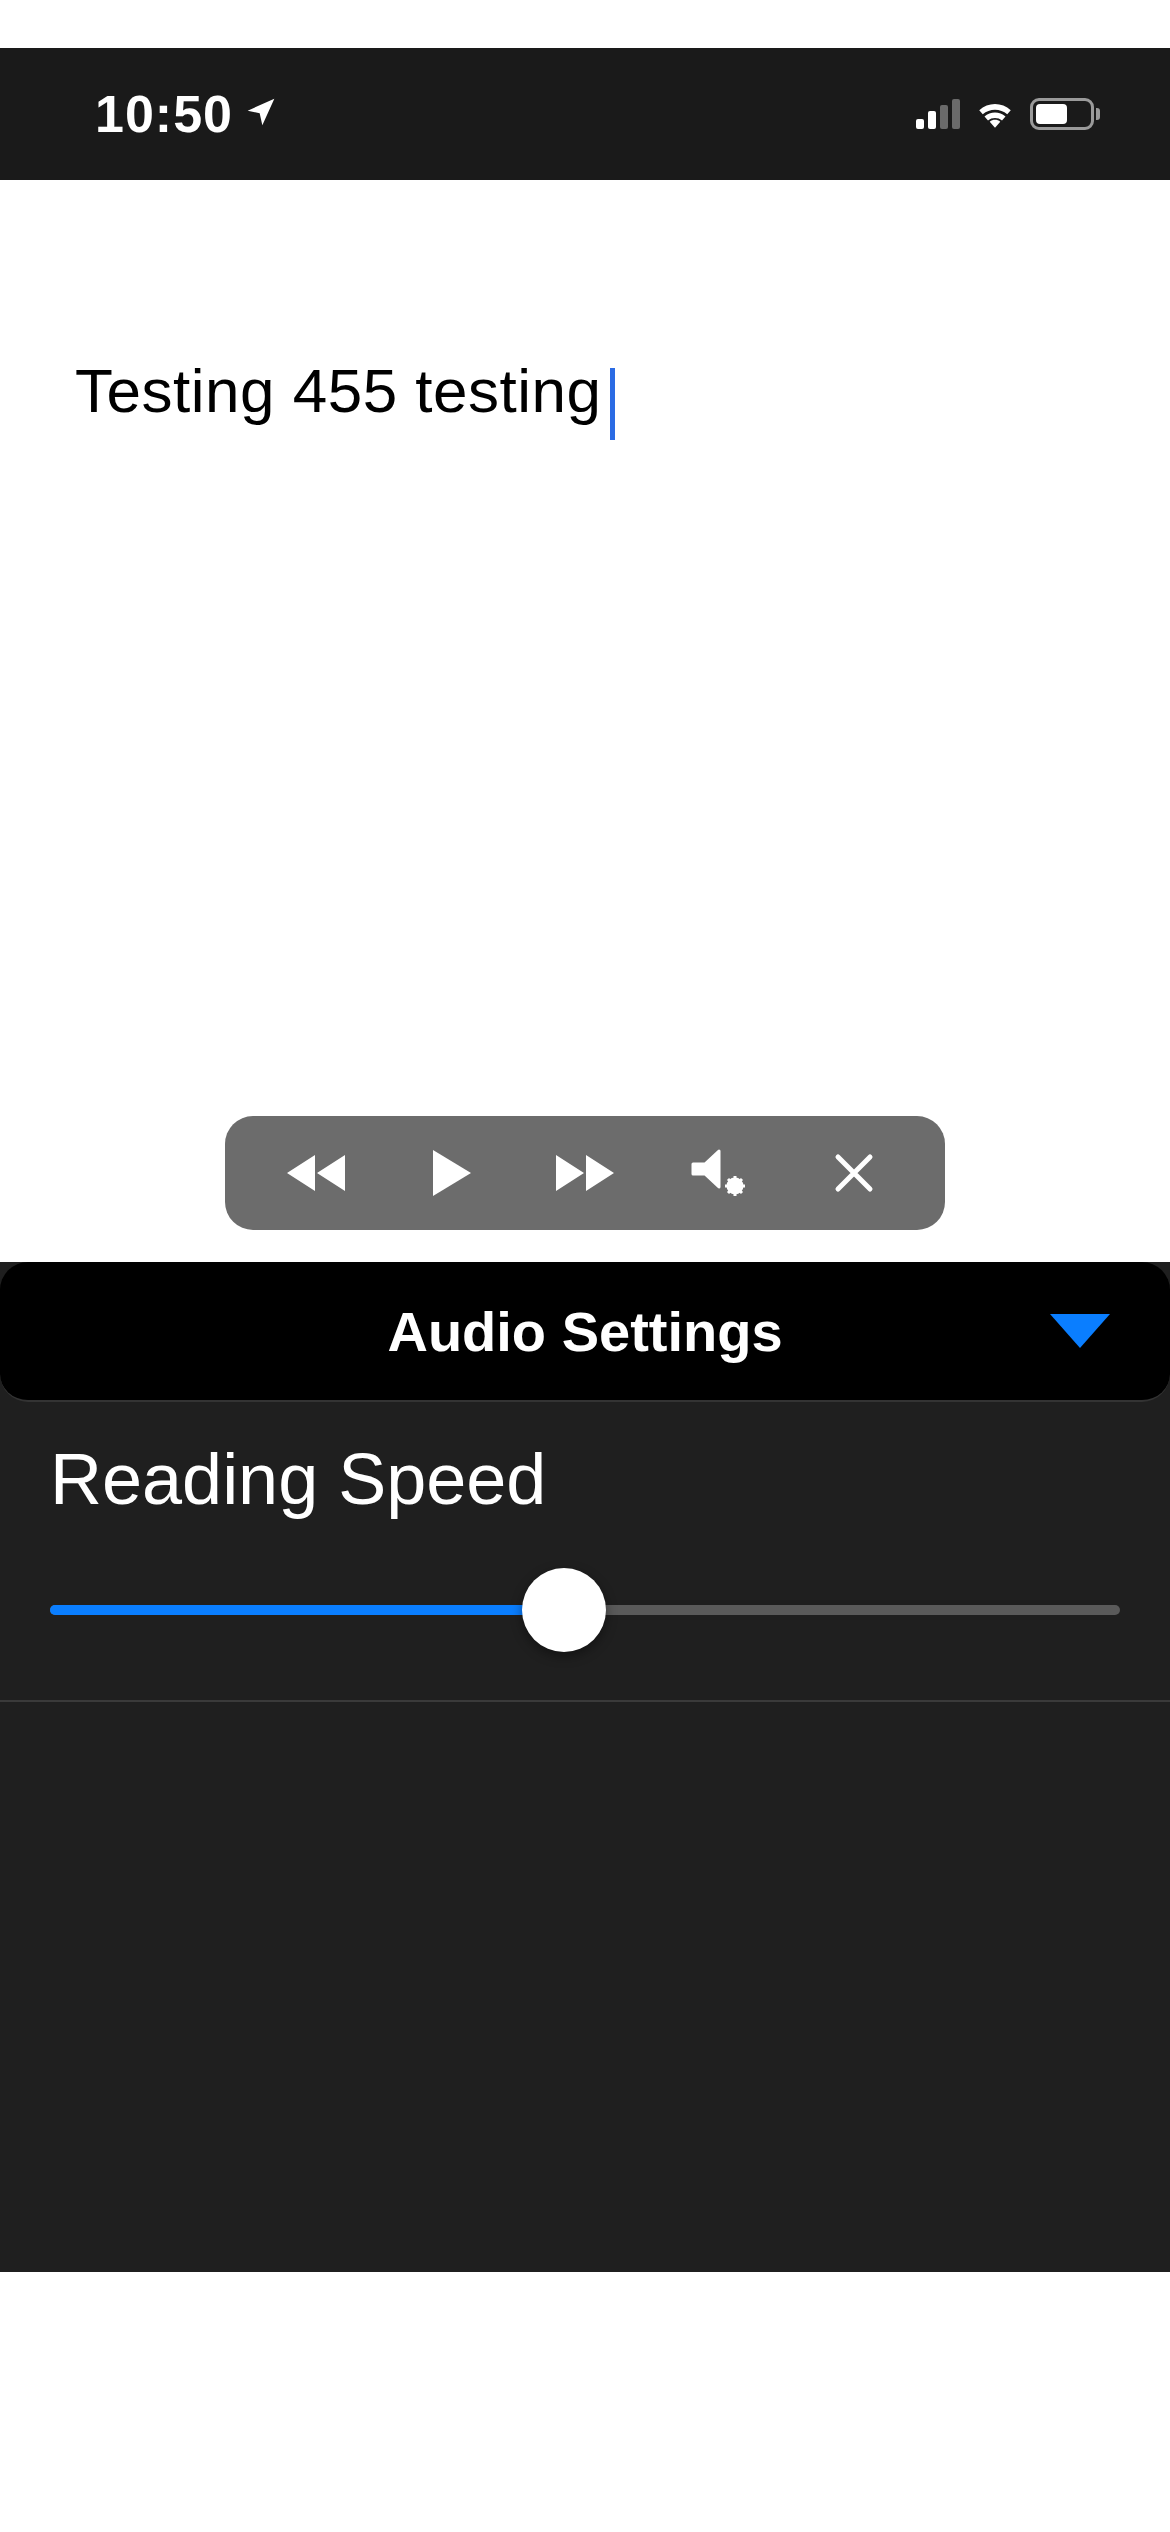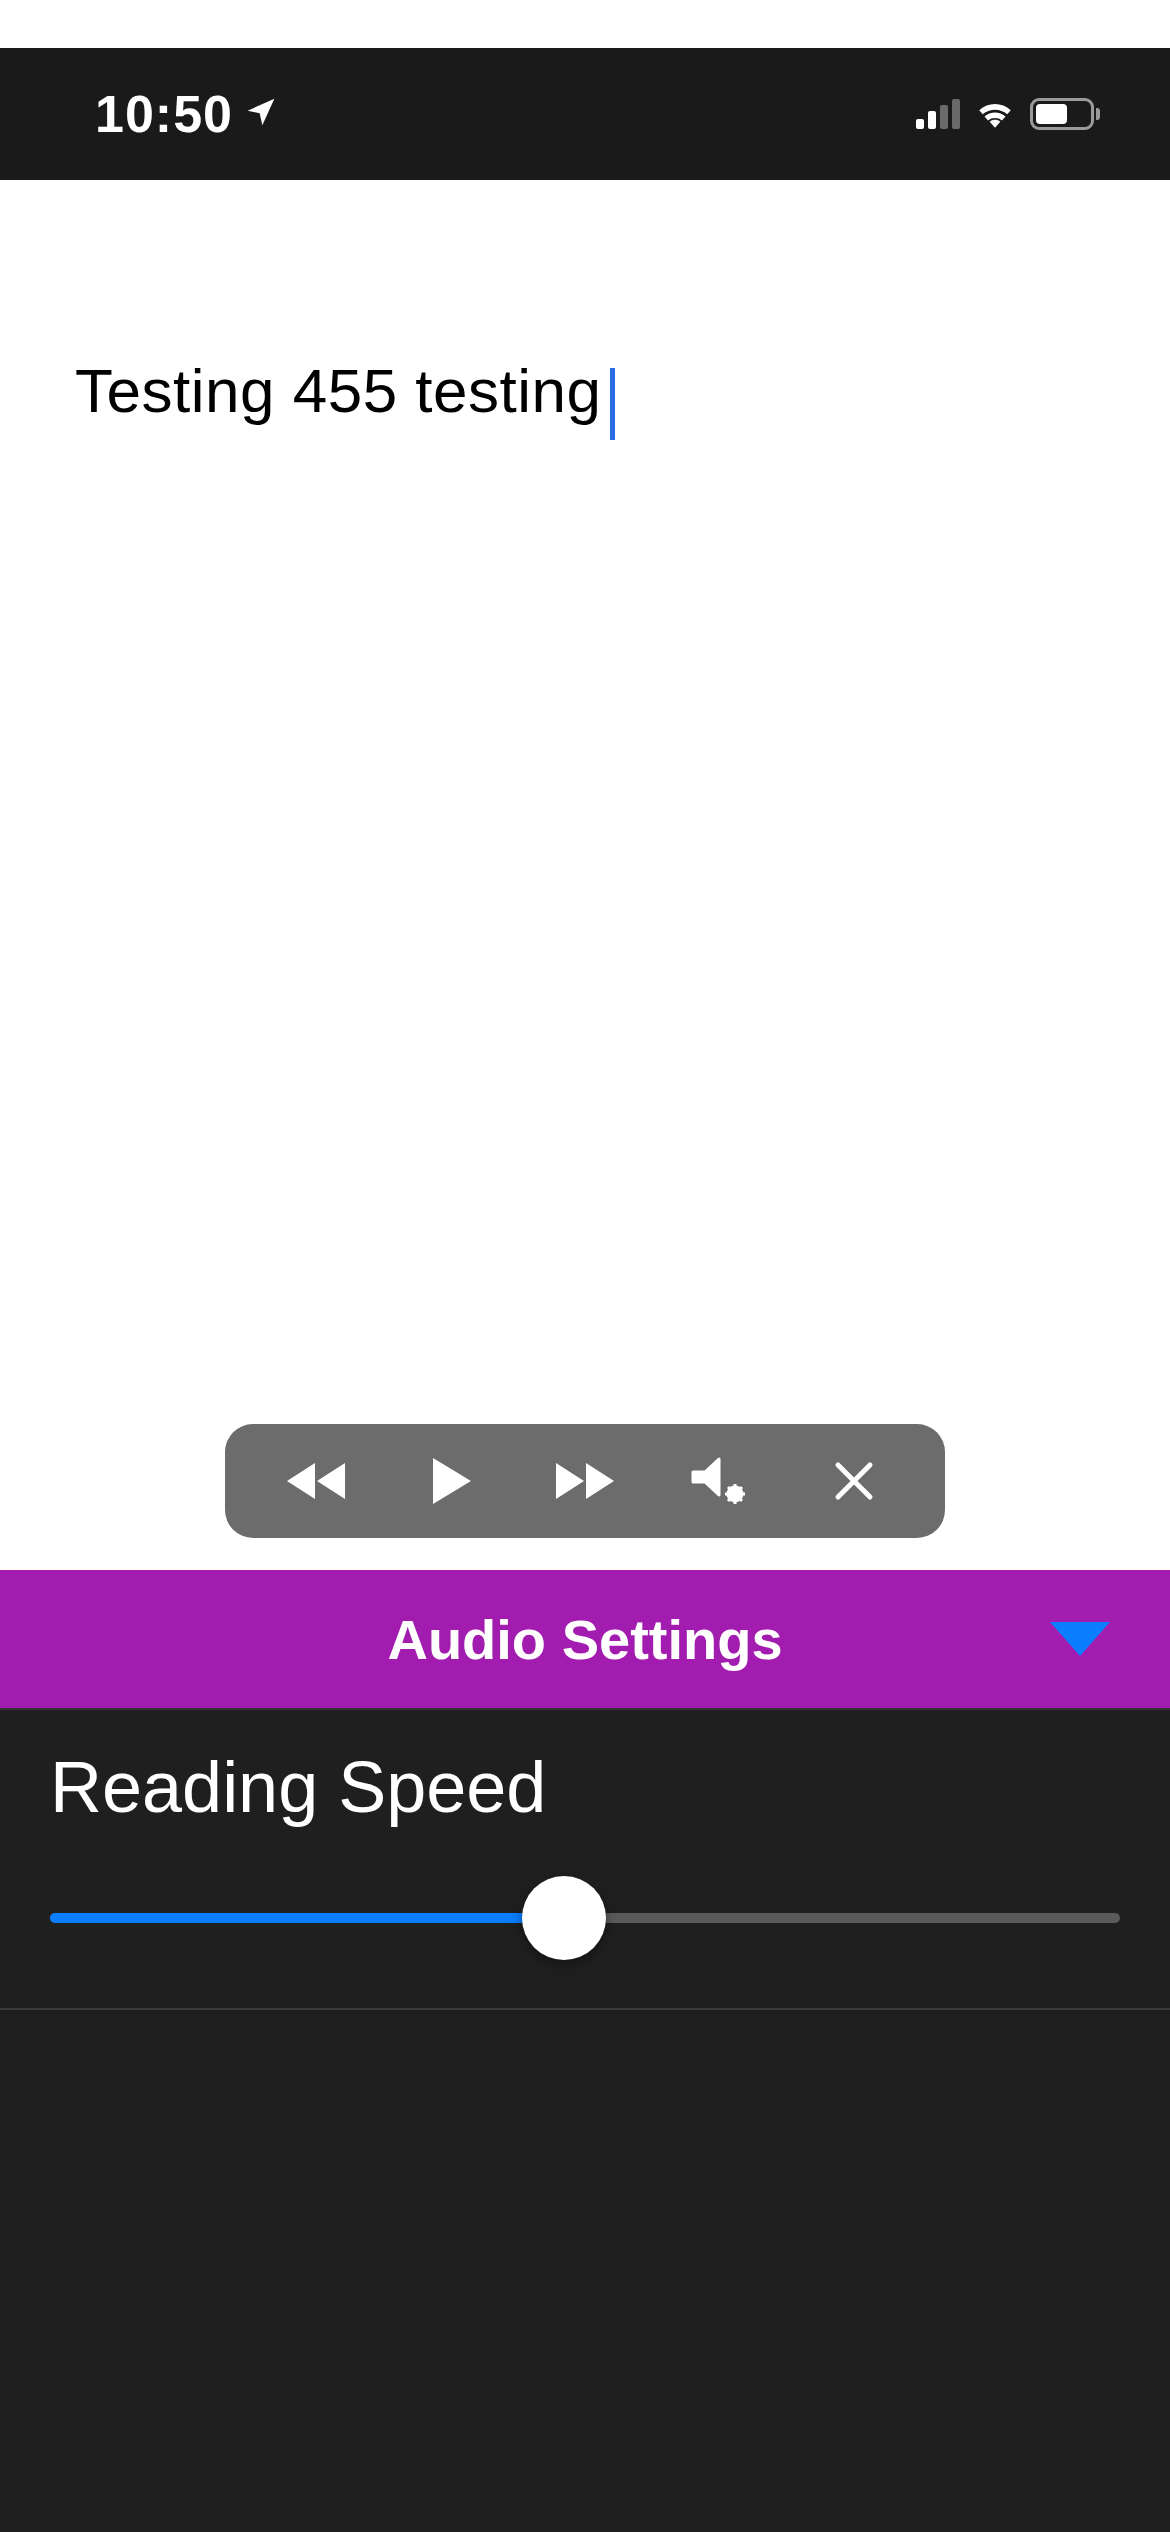--- a/index.html
+++ b/index.html
@@ -71,21 +71,21 @@
     }
     .battery-tip {
       width: 4px;
       height: 12px;
       background: #9a9a9a;
       border-radius: 0 3px 3px 0;
       margin-left: 2px;
     }
     .content-area {
       background: #fff;
-      height: 1390px;
+      height: 1082px;
       position: relative;
       padding: 175px 75px 0 75px;
     }
     .text-content {
       font-size: 62px;
       font-weight: 400;
       color: #000;
       letter-spacing: 0.5px;
       position: relative;
       display: inline-block;
@@ -122,26 +122,27 @@
       height: 80px;
       cursor: pointer;
     }
     .media-btn svg { fill: #fff; }
     .audio-settings-panel {
       background: #1f1f1f;
       height: 1010px;
     }
     .audio-settings-header {
       height: 140px;
-      background: #a21caf;
+      background: #000000;
       display: flex;
       align-items: center;
       justify-content: center;
       position: relative;
       border-bottom: 2px solid #333;
+      border-radius: 28px;
     }
     .audio-settings-title {
       color: #fff;
       font-size: 56px;
       font-weight: 600;
     }
     .dropdown-caret {
       position: absolute;
       right: 60px;
       top: 50%;

